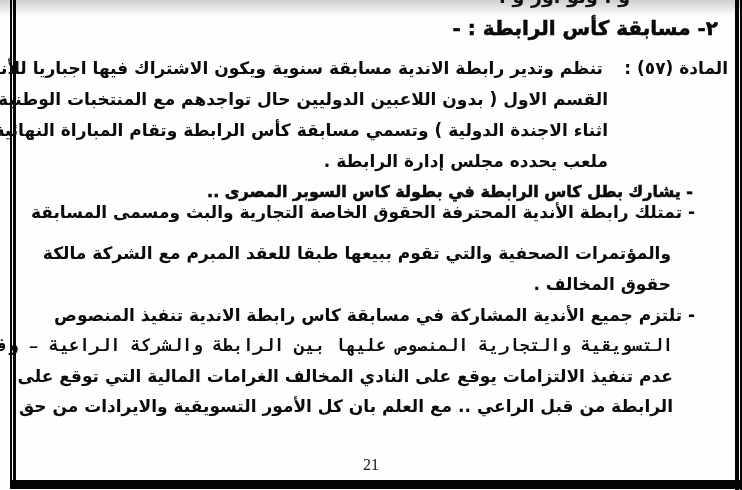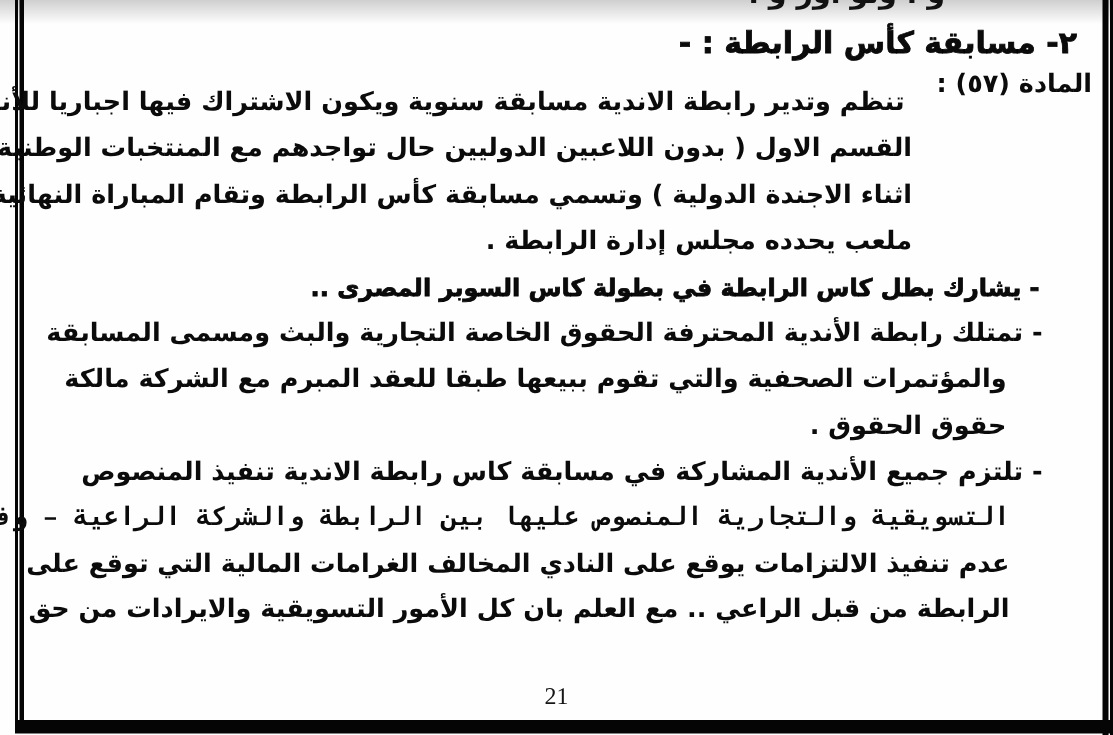--- a/index.html
+++ b/index.html
@@ -43,31 +43,31 @@
   <div class="br-bar"></div>
   <div class="br-edge"></div>
   <div class="bb-bar"></div>
 
   <div class="top-clip">
     <span>و . ولو اور و .</span>
   </div>
 
   <div class="ln hv heading" style="top:18px;right:52px;">٢- مسابقة كأس الرابطة : -</div>
 
-  <div class="ln" style="top:48px;right:42px;">المادة (٥٧) :</div>
+  <div class="ln" style="top:60px;right:42px;">المادة (٥٧) :</div>
   <div class="ln" style="top:60px;right:167px;">تنظم وتدير رابطة الاندية مسابقة سنوية ويكون الاشتراك فيها اجباريا للأندية</div>
   <div class="ln" style="top:91px;right:162px;">القسم الاول ( بدون اللاعبين الدوليين حال تواجدهم مع المنتخبات الوطنية</div>
   <div class="ln" style="top:122px;right:162px;">اثناء الاجندة الدولية ) وتسمي مسابقة كأس الرابطة وتقام المباراة النهائية على</div>
   <div class="ln" style="top:153px;right:162px;">ملعب يحدده مجلس إدارة الرابطة .</div>
 
   <div class="ln hv" style="top:184px;right:77px;font-size:16px;margin-left:10px;">- يشارك بطل كاس الرابطة في بطولة كاس السوبر المصرى ..</div>
 
-  <div class="ln" style="top:214px;right:75px;text-align:center;">- تمتلك رابطة الأندية المحترفة الحقوق الخاصة التجارية والبث ومسمى المسابقة</div>
+  <div class="ln" style="top:204px;right:75px;text-align:center;">- تمتلك رابطة الأندية المحترفة الحقوق الخاصة التجارية والبث ومسمى المسابقة</div>
   <div class="ln" style="top:245px;right:99px;">والمؤتمرات الصحفية والتي تقوم ببيعها طبقا للعقد المبرم مع الشركة مالكة</div>
-  <div class="ln" style="top:276px;right:99px;">حقوق الحقوق .</div>
+  <div class="ln" style="top:276px;right:99px;">حقوق المخالف .</div>
 
   <div class="ln" style="top:307px;right:75px;">- تلتزم جميع الأندية المشاركة في مسابقة كاس رابطة الاندية تنفيذ المنصوص</div>
   <div class="ln" style="top:338px;right:97px;font-family:Liberation Mono, monospace;">التسويقية والتجارية المنصوص عليها بين الرابطة والشركة الراعية – وفى حاله</div>
   <div class="ln" style="top:368px;right:97px;">عدم تنفيذ الالتزامات يوقع على النادي المخالف الغرامات المالية التي توقع على</div>
   <div class="ln" style="top:398px;right:97px;">الرابطة من قبل الراعي .. مع العلم بان كل الأمور التسويقية والايرادات من حق</div>
 
   <div class="pageno">21</div>
 
 </div>
 

